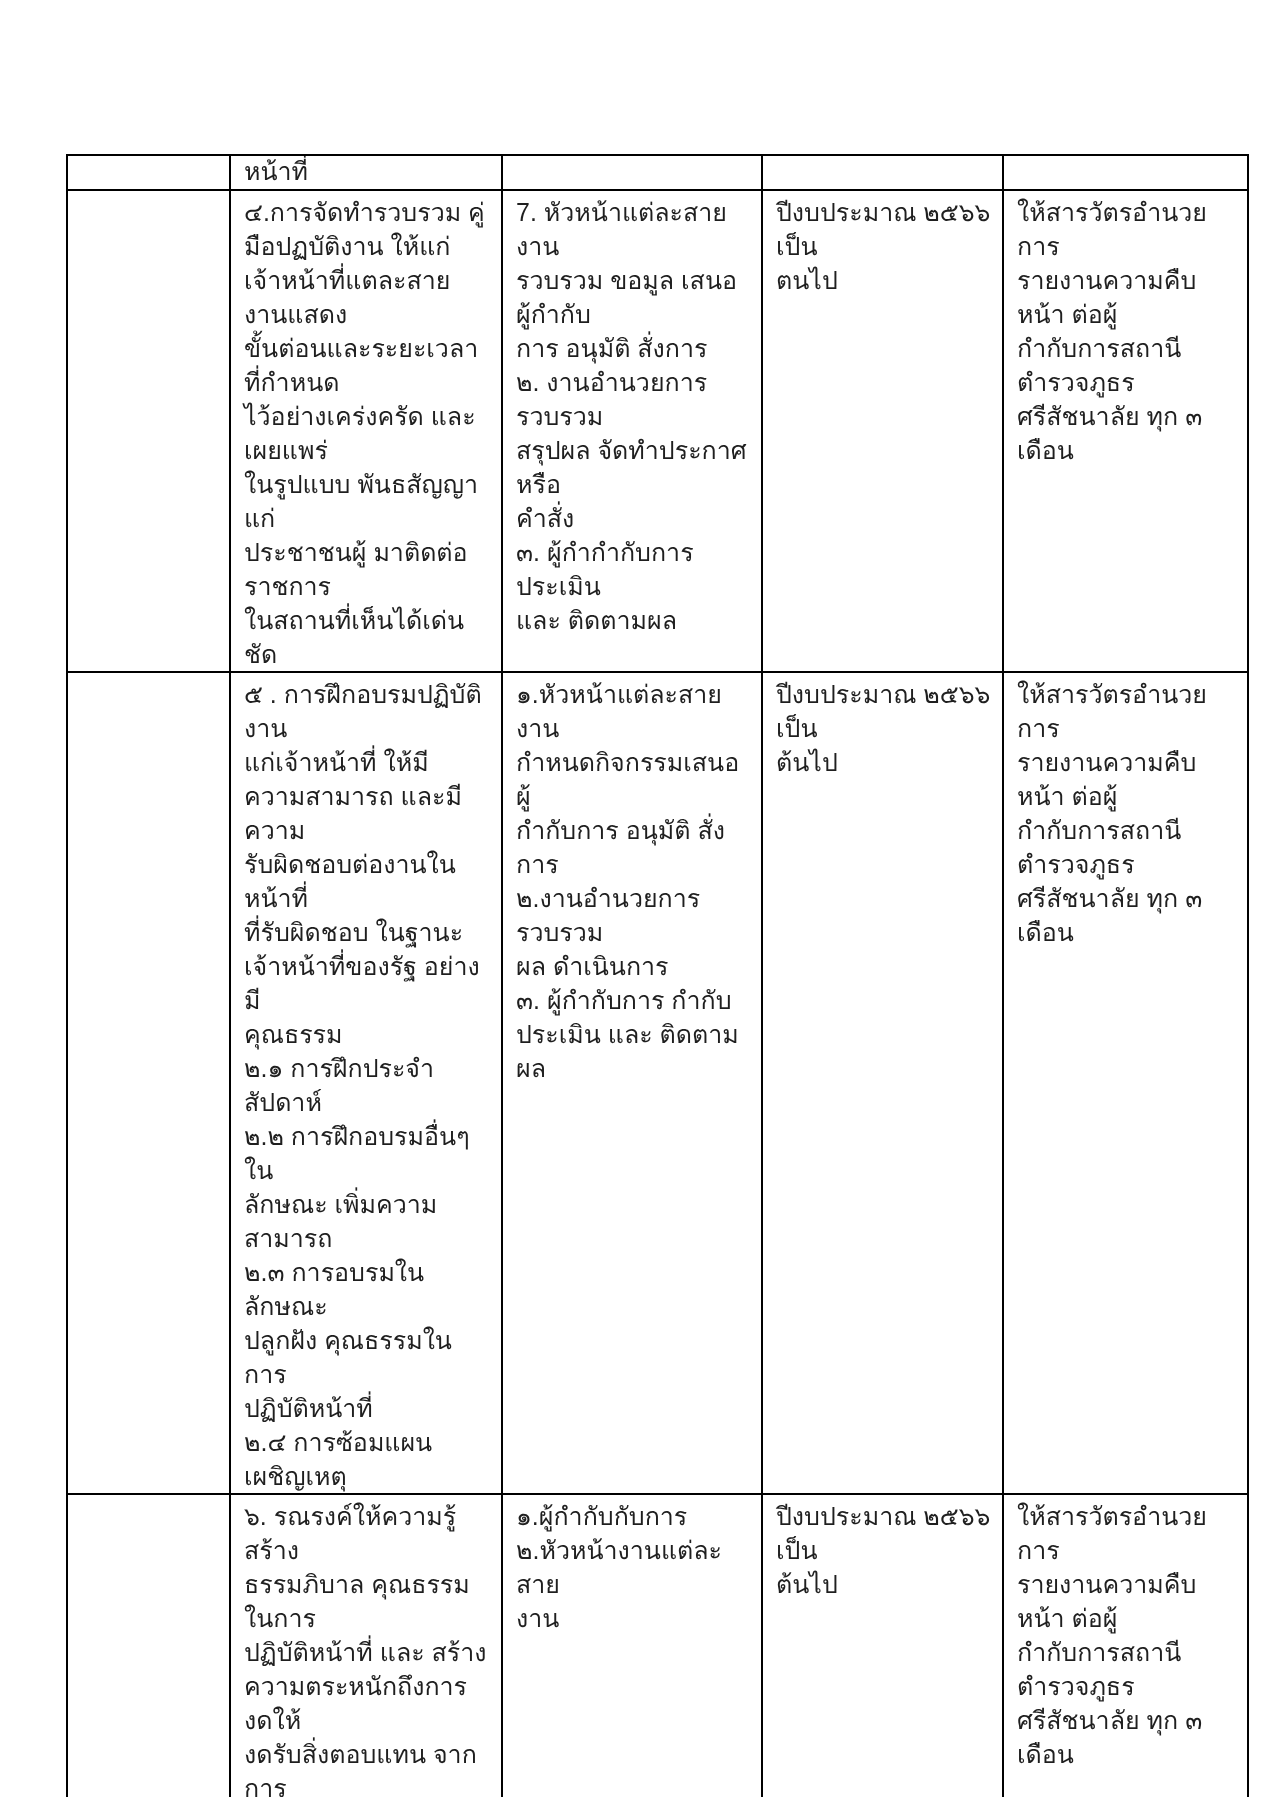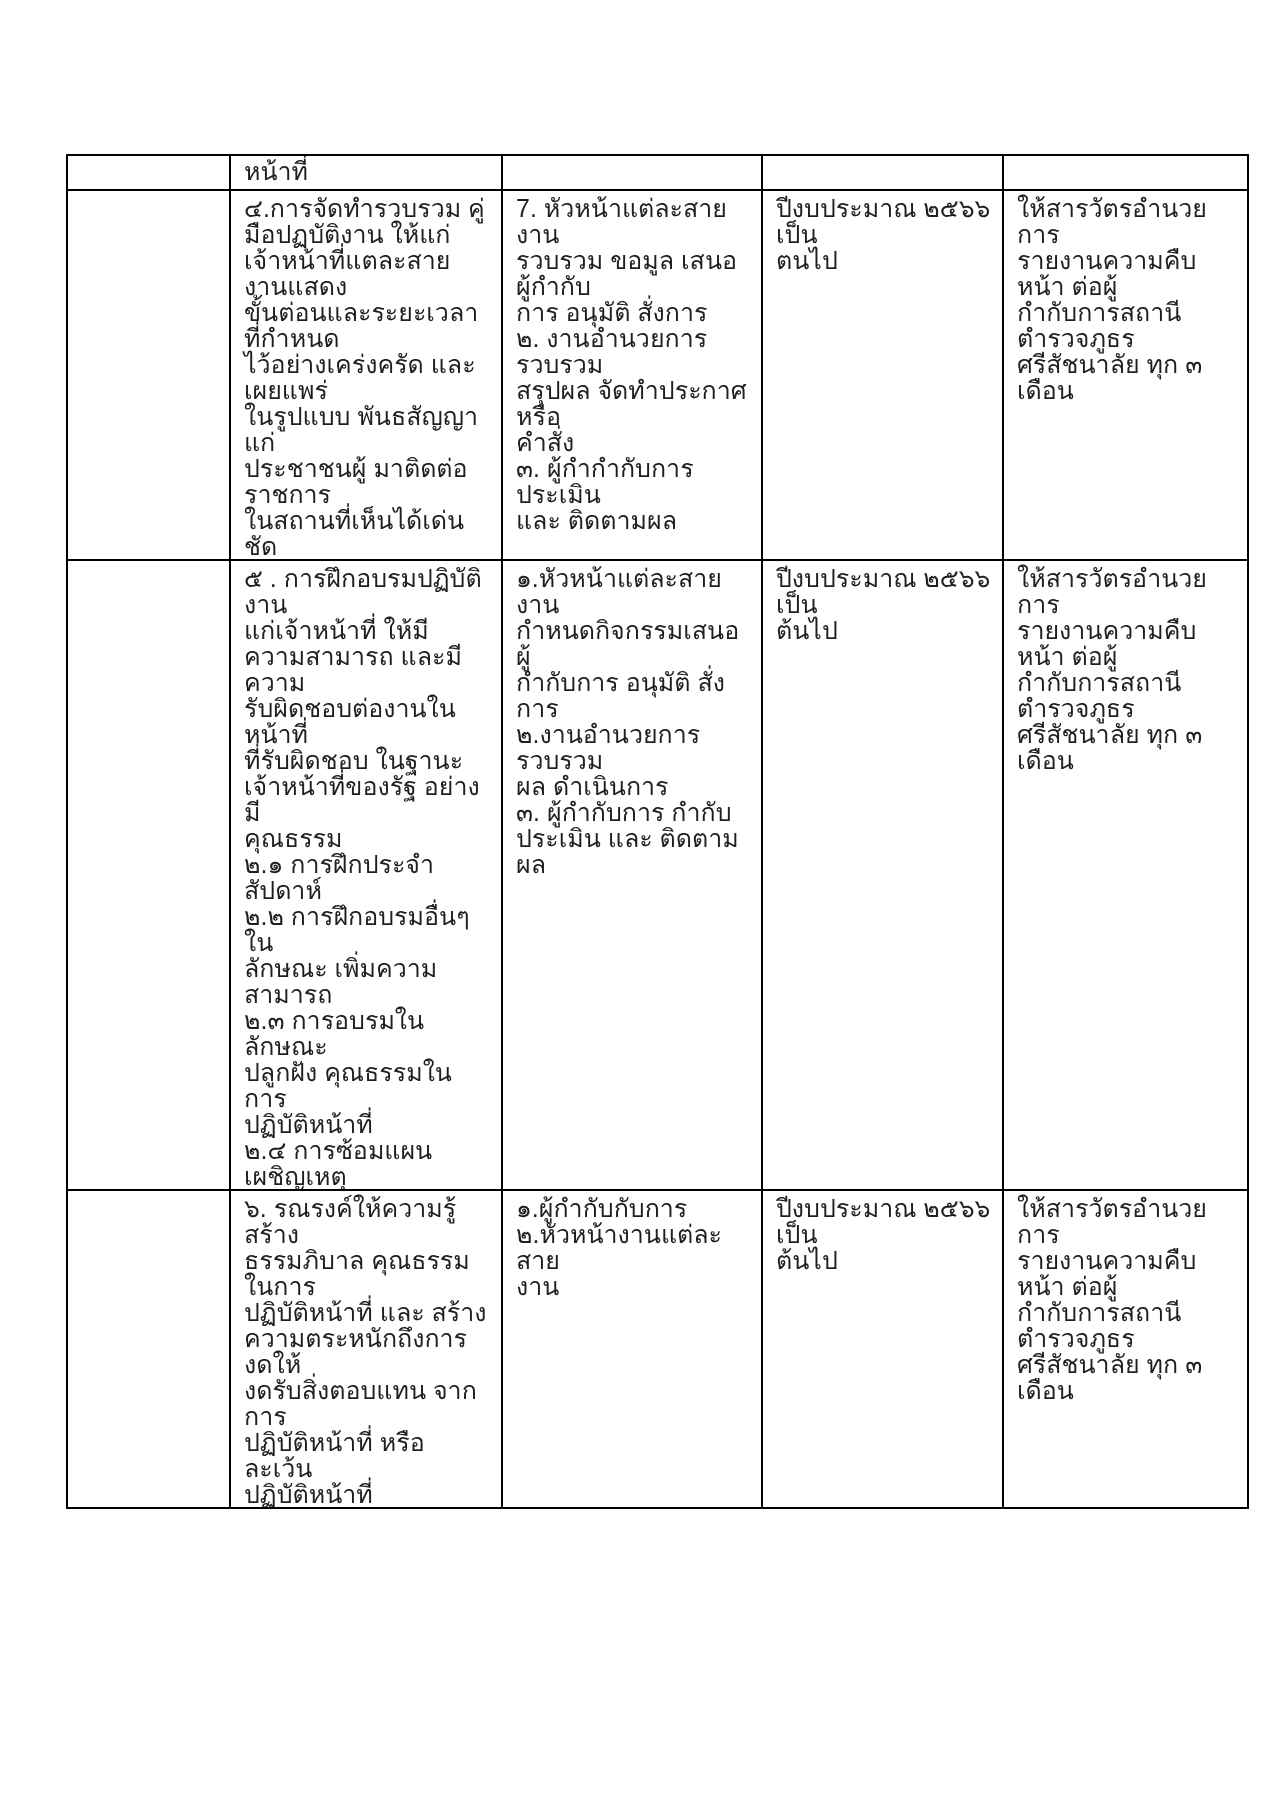--- a/index.html
+++ b/index.html
@@ -19,21 +19,21 @@
     top: 138px;
     width: 1181px;
     border-collapse: collapse;
     table-layout: fixed;
   }
   table.doc-table td {
     border: 2px solid #000000;
     vertical-align: top;
     padding: 4px 10px 0 13px;
     font-size: 25px;
-    line-height: 26px;
+    line-height: 34px;
     white-space: pre-line;
     color: #1f1f1f;
     overflow: hidden;
   }
   tr.r0 { height: 35px; }
   tr.r0 td { line-height: 27px; padding-top: 2px; }
   tr.r1 { height: 269px; }
   tr.r2 { height: 476px; }
   tr.r3 { height: 240px; }
 </style>

